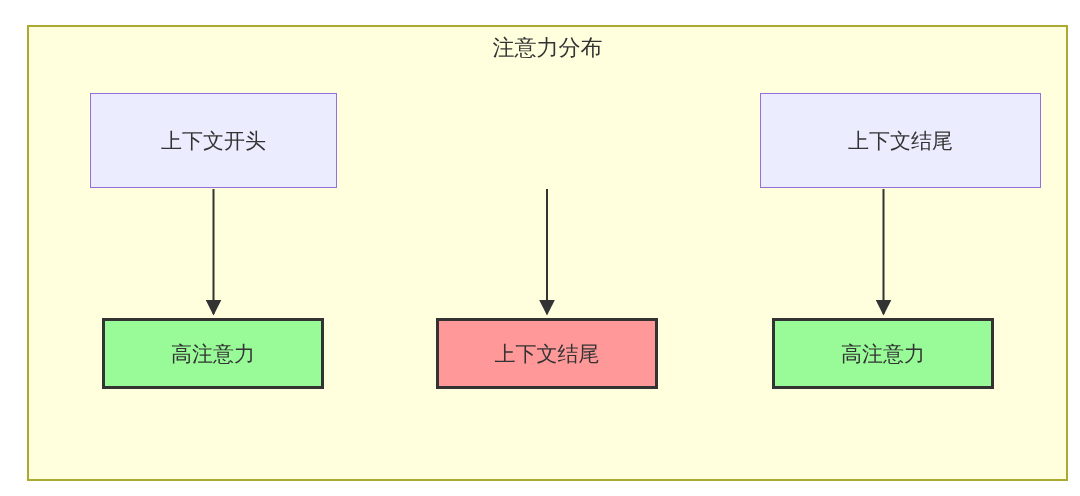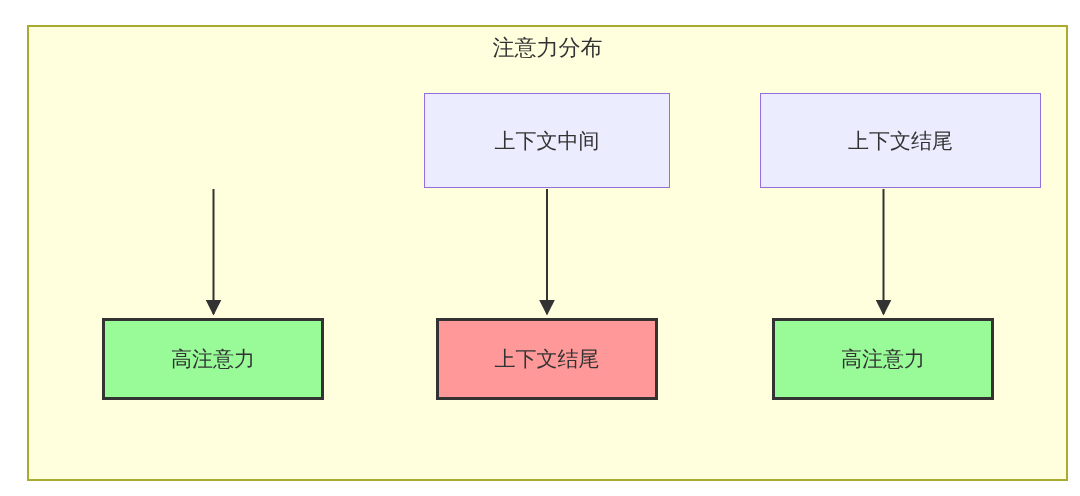--- a/index.html
+++ b/index.html
@@ -46,21 +46,21 @@
     text-align: center;
   }
   .node.top {
     top: 93px;
     height: 95px;
     background: var(--top-node-bg, #ececff);
     border: 1px solid var(--top-node-border, #9370db);
   }
   .node.bottom {
     top: 318px;
-    height: 82px;
+    height: 71px;
     border: 3px solid var(--node-border-dark, #333333);
   }
   .node.bottom.high { background: var(--high-attention-bg, #98fb98); }
   .node.bottom.low  { background: var(--low-attention-bg, #ff9999); }
 
   #n-top-0 { left: 90px;  width: 247px; }
   #n-top-1 { left: 424px; width: 246px; }
   #n-top-2 { left: 760px; width: 281px; }
 
   #n-bot-0 { left: 102px; width: 222px; }
@@ -93,20 +93,20 @@
     <defs>
       <marker id="arrowhead" viewBox="0 0 10 10" refX="9" refY="5" markerWidth="8" markerHeight="8" orient="auto-start-reverse">
         <path d="M 0 0 L 10 5 L 0 10 z" fill="#333333"></path>
       </marker>
     </defs>
     <line x1="213.5" y1="189" x2="213.5" y2="314" marker-end="url(#arrowhead)"></line>
     <line x1="547" y1="189" x2="547" y2="314" marker-end="url(#arrowhead)"></line>
     <line x1="883.5" y1="189" x2="883.5" y2="314" marker-end="url(#arrowhead)"></line>
   </svg>
 
-  <div class="node top" id="n-top-1">上下文中间</div>
+  <div class="node top" id="n-top-0">上下文开头</div>
   <div class="node top" id="n-top-2">上下文结尾</div>
 
   <div class="node bottom high" id="n-bot-0">高注意力</div>
   <div class="node bottom low" id="n-bot-1">上下文结尾</div>
   <div class="node bottom high" id="n-bot-2">高注意力</div>
 
 </div>
 
 </body></html>

